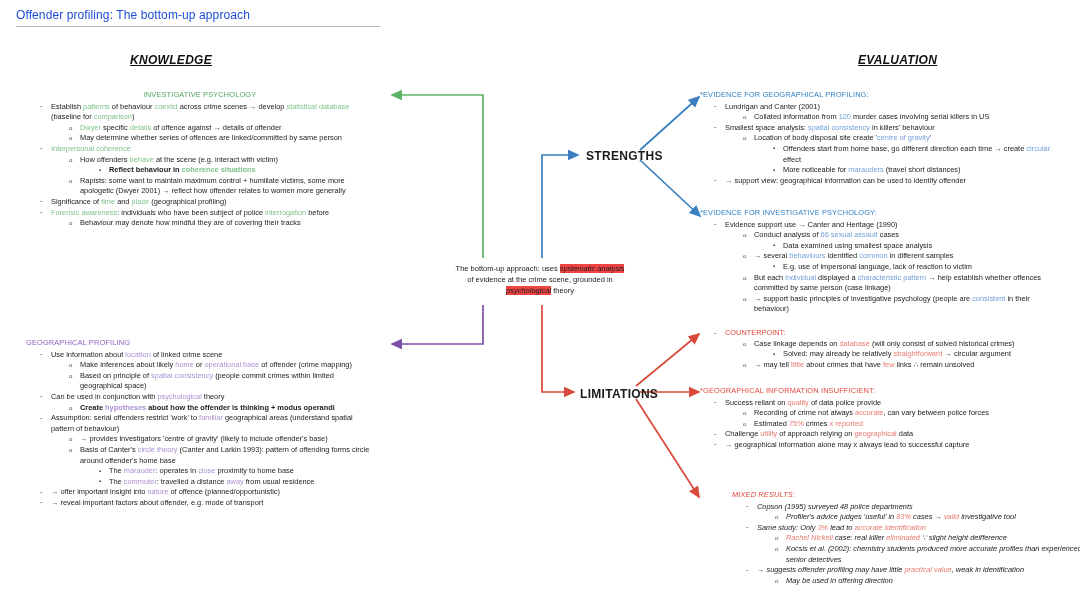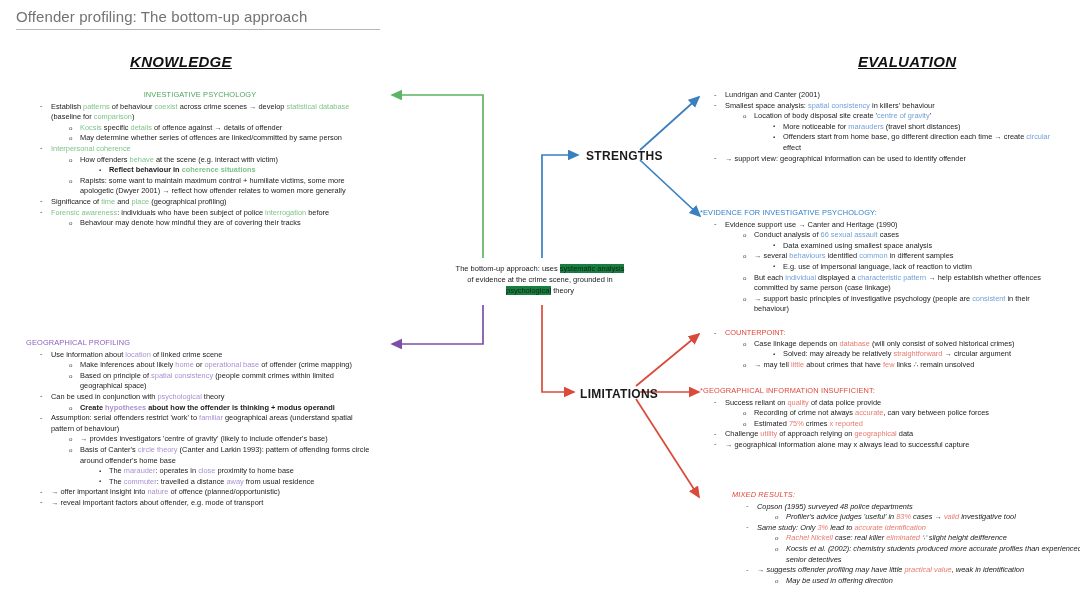--- a/index.html
+++ b/index.html
@@ -8,26 +8,26 @@
     background:#ffffff;
     font-family:"Liberation Sans", sans-serif;
     color:#1b1b1b;
     overflow:hidden;
     position:relative;
   }
   .page{position:relative;width:1080px;height:610px;}
 
   
   .title-wrap{position:absolute;left:16px;top:8px;width:364px;}
-  .title{font-size:15px;font-weight:400;color:#737373;letter-spacing:.1px;
+  .title{font-size:12px;font-weight:400;color:#1d4ed8;letter-spacing:.1px;
          padding-bottom:4px;white-space:nowrap;}
   .title-rule{border-bottom:1.4px solid #b6b6b6;width:364px;}
 
   
-  .col-head{position:absolute;font-size:15px;font-weight:bold;font-style:italic;
+  .col-head{position:absolute;font-size:12px;font-weight:bold;font-style:italic;
             text-decoration:underline;color:#111;letter-spacing:.3px;text-align:right;}
   #head-knowledge{left:130px;top:53px;}
   #head-evaluation{left:858px;top:53px;}
 
   
   .block{position:absolute;font-size:7.4px;line-height:10.6px;}
   .sec-title{font-size:7.4px;letter-spacing:.15px;margin-bottom:1px;}
   .green-h{color:#4fa45a;text-align:center;}
   .purple-h{color:#8e5fbf;}
   .blue-h{color:#2f7fc4;}
@@ -42,21 +42,21 @@
   ul.lv3 > li{position:relative;padding-left:11px;margin-bottom:0px;}
   ul.lv1 > li:before{content:"-";position:absolute;left:0;top:-0.5px;color:#444;}
   ul.lv2 > li:before{content:"o";position:absolute;left:0;top:0px;font-size:6.2px;color:#444;}
   ul.lv3 > li:before{content:"\25AA";position:absolute;left:1px;top:-0.5px;font-size:6px;color:#333;}
 
   .g{color:#7ec28a;}        
   .p{color:#a98fd0;}        
   .b{color:#6f9fd8;}        
   .r{color:#e8796e;}        
   .u{}
-  .hl{background:#15803d;}
+  .hl{background:#ef4444;font-style:italic;}
 
   
   #centre-statement{position:absolute;left:409px;top:263px;width:262px;
       text-align:center;font-size:7.5px;line-height:11px;color:#1b1b1b;}
 
   
   .node{position:absolute;font-size:12px;font-weight:bold;letter-spacing:.3px;color:#1b1b1b;}
   #node-strengths{left:586px;top:149px;}
   #node-limitations{left:580px;top:387px;}
 
@@ -109,21 +109,21 @@
     <path d="M640,392 L699,392" fill="none" stroke="#d94a3a" stroke-width="1.7" marker-end="url(#ah-red)"></path>
 
     <path d="M636,399 L699,497" fill="none" stroke="#d94a3a" stroke-width="1.7" marker-end="url(#ah-red)"></path>
   </svg>
 
   <div class="block" id="blk-ip" style="left:26px;top:90px;width:348px;">
     <div class="sec-title green-h">INVESTIGATIVE PSYCHOLOGY</div>
     <ul class="lv1">
       <li>Establish <span class="g">patterns</span> of behaviour <span class="g">coexist</span> across crime scenes → develop <span class="g">statistical database</span> (baseline for <span class="g">comparison</span>)
         <ul class="lv2">
-          <li><span class="g">Kocsis</span> specific <span class="g">details</span> of offence against → details of offender</li>
+          <li><span class="g">Dwyer</span> specific <span class="g">details</span> of offence against → details of offender</li>
           <li>May determine whether series of offences are linked/committed by same person</li>
         </ul>
       </li>
       <li><span class="g">Interpersonal coherence</span>
         <ul class="lv2">
           <li>How offenders <span class="g">behave</span> at the scene (e.g. interact with victim)
             <ul class="lv3">
               <li><b>Reflect behaviour in <span class="g">coherence situations</span></b></li>
             </ul>
           </li>
@@ -172,29 +172,33 @@
   <div id="centre-statement">
     <span>The bottom-up approach: uses </span><span class="hl">systematic analysis</span><br>
     <span>of evidence at the crime scene, grounded in</span><br>
     <span class="hl">psychological</span><span> theory</span>
   </div>
 
   <div class="node" id="node-strengths">STRENGTHS</div>
   <div class="node" id="node-limitations">LIMITATIONS</div>
 
   <div class="block" id="blk-eg" style="left:700px;top:90px;width:352px;">
+    <div class="sec-title blue-h">*EVIDENCE FOR GEOGRAPHICAL PROFILING:</div>
     <ul class="lv1">
       <li><span class="u">Lundrigan</span> and Canter (2001)
+        <ul class="lv2">
+          <li>Collated information from <span class="b">120</span> murder cases involving serial killers in US</li>
+        </ul>
       </li>
       <li>Smallest space analysis: <span class="b">spatial consistency</span> in killers' behaviour
         <ul class="lv2">
           <li>Location of body disposal site create '<span class="b">centre of gravity</span>'
             <ul class="lv3">
+              <li>Offenders start from home base, go different direction each time → create <span class="b">circular</span> effect</li>
               <li>More noticeable for <span class="b">marauders</span> (travel short distances)</li>
-              <li>Offenders start from home base, go different direction each time → create <span class="b">circular</span> effect</li>
             </ul>
           </li>
         </ul>
       </li>
       <li>→ support view: geographical information can be used to identify offender</li>
     </ul>
   </div>
 
   <div class="block" id="blk-ei" style="left:700px;top:208px;width:352px;">
     <div class="sec-title blue-h">*EVIDENCE FOR INVESTIGATIVE PSYCHOLOGY:</div>

